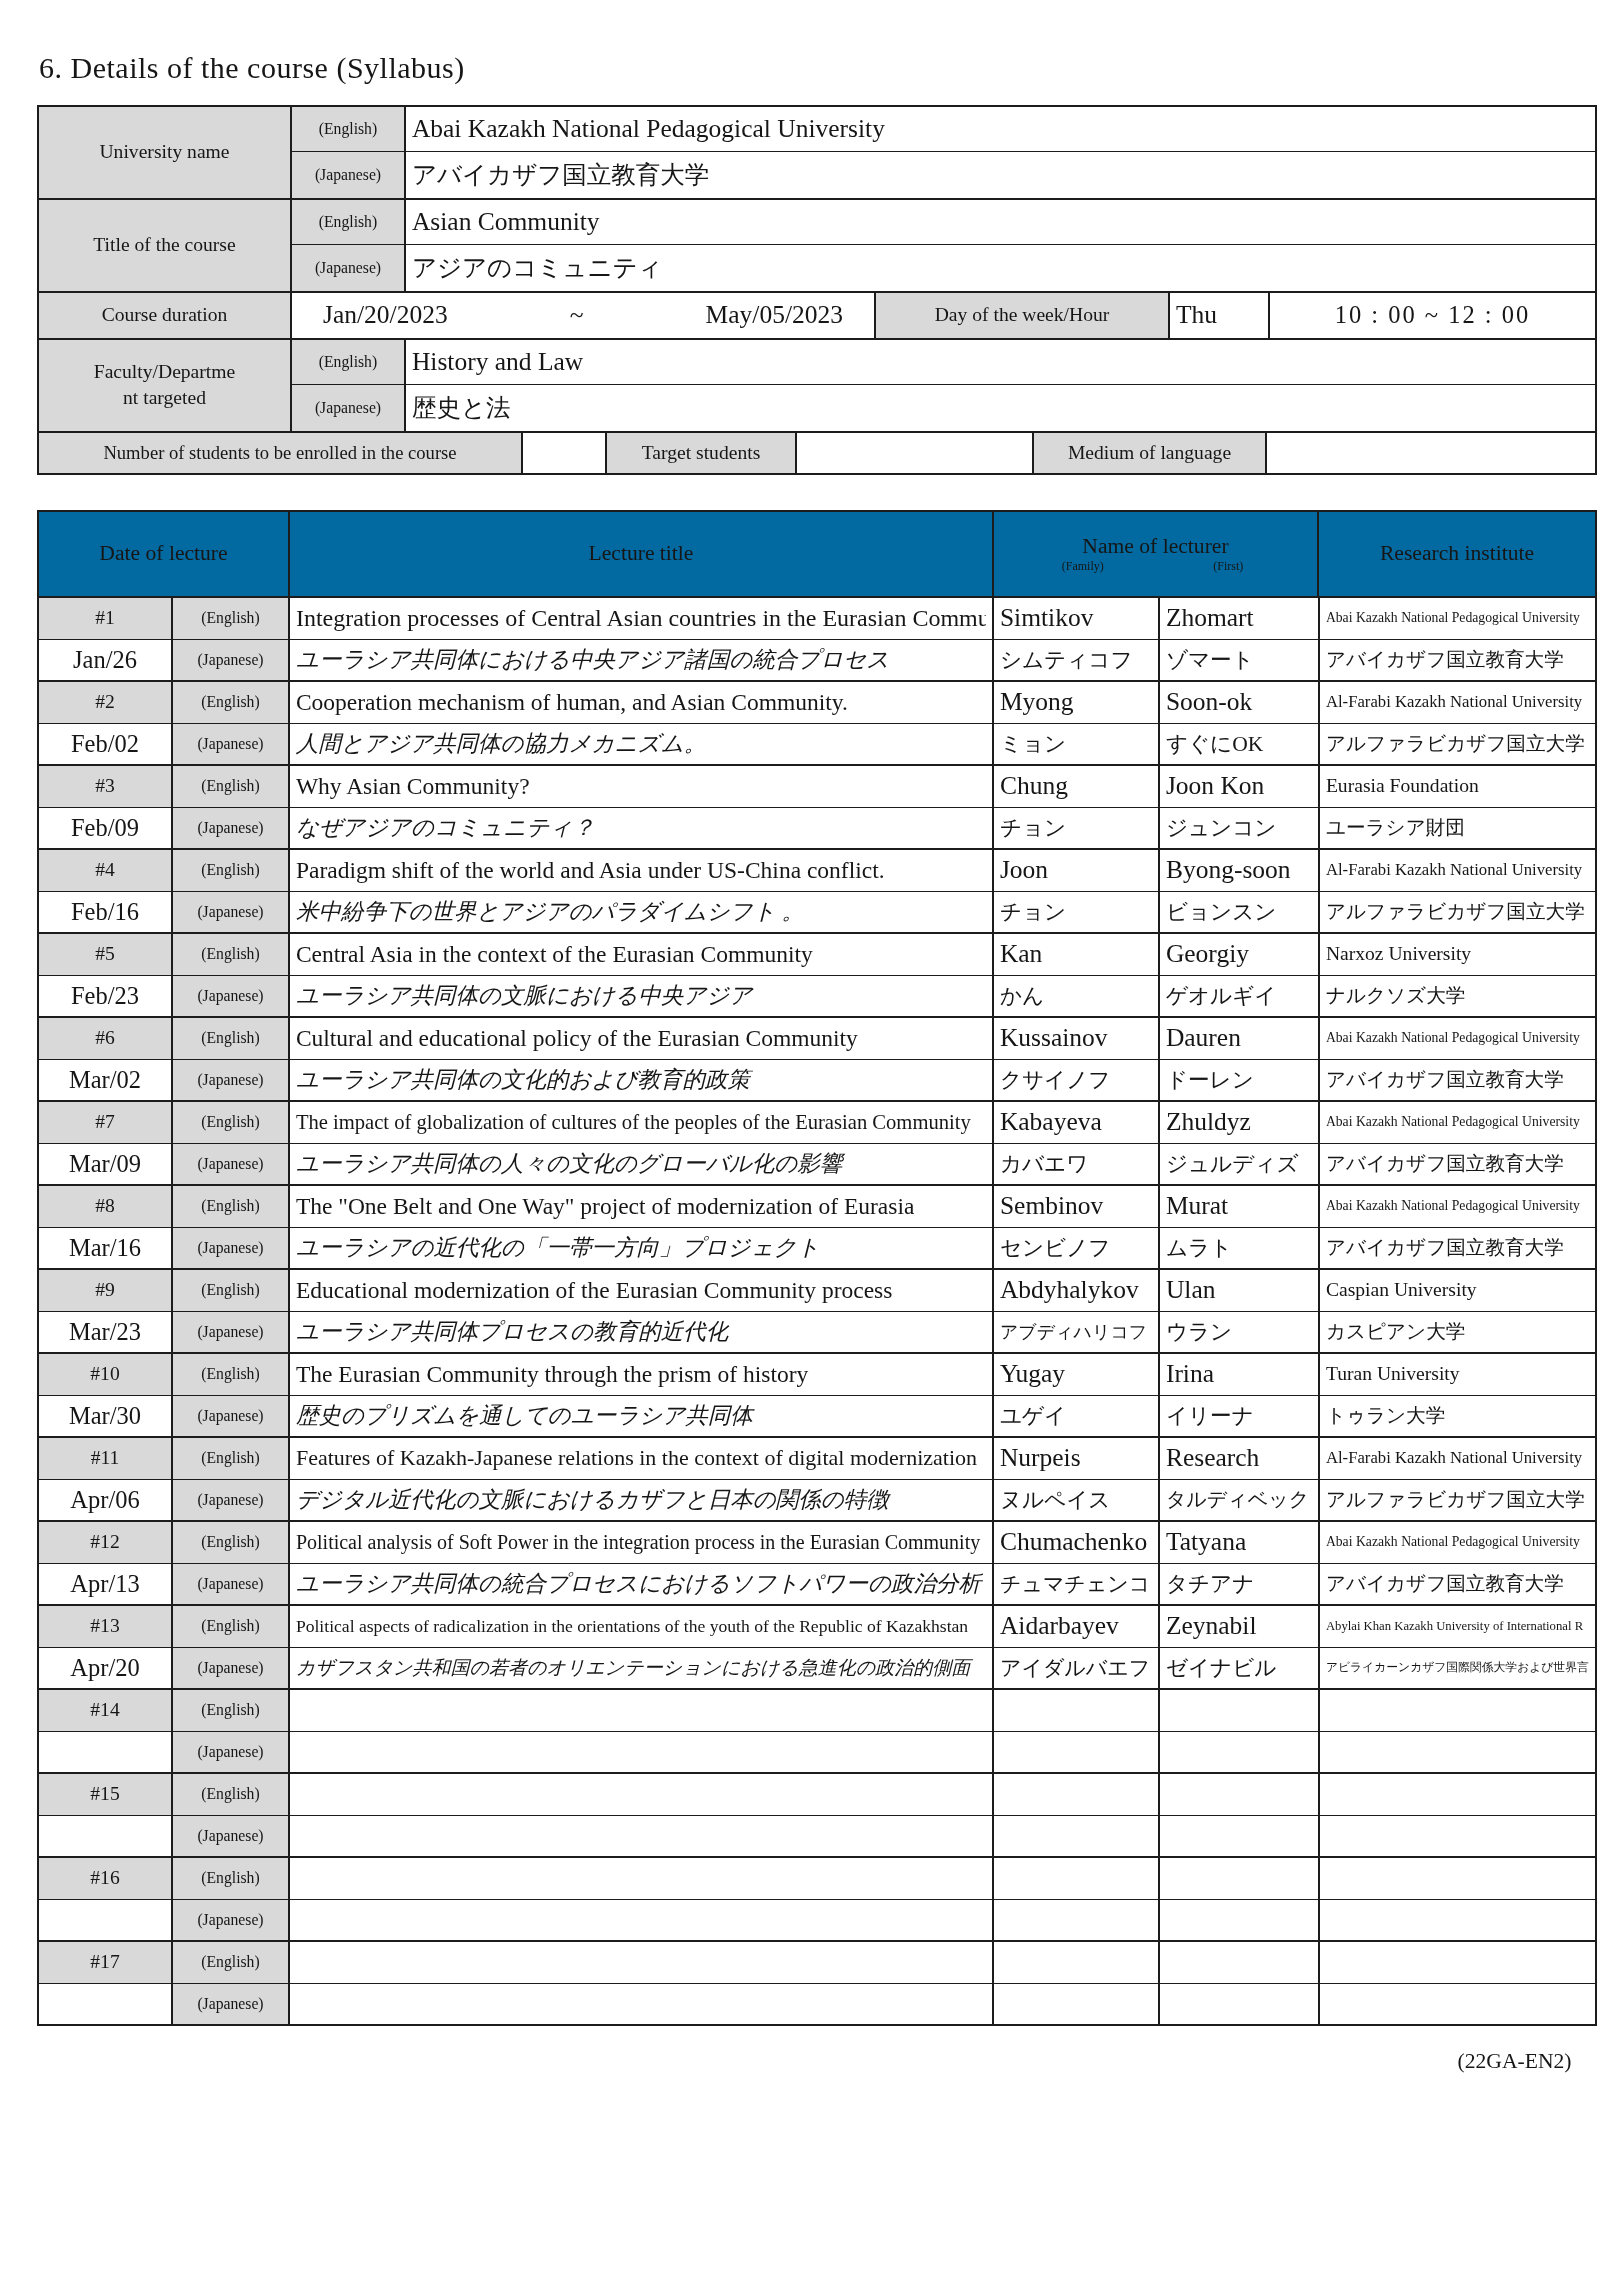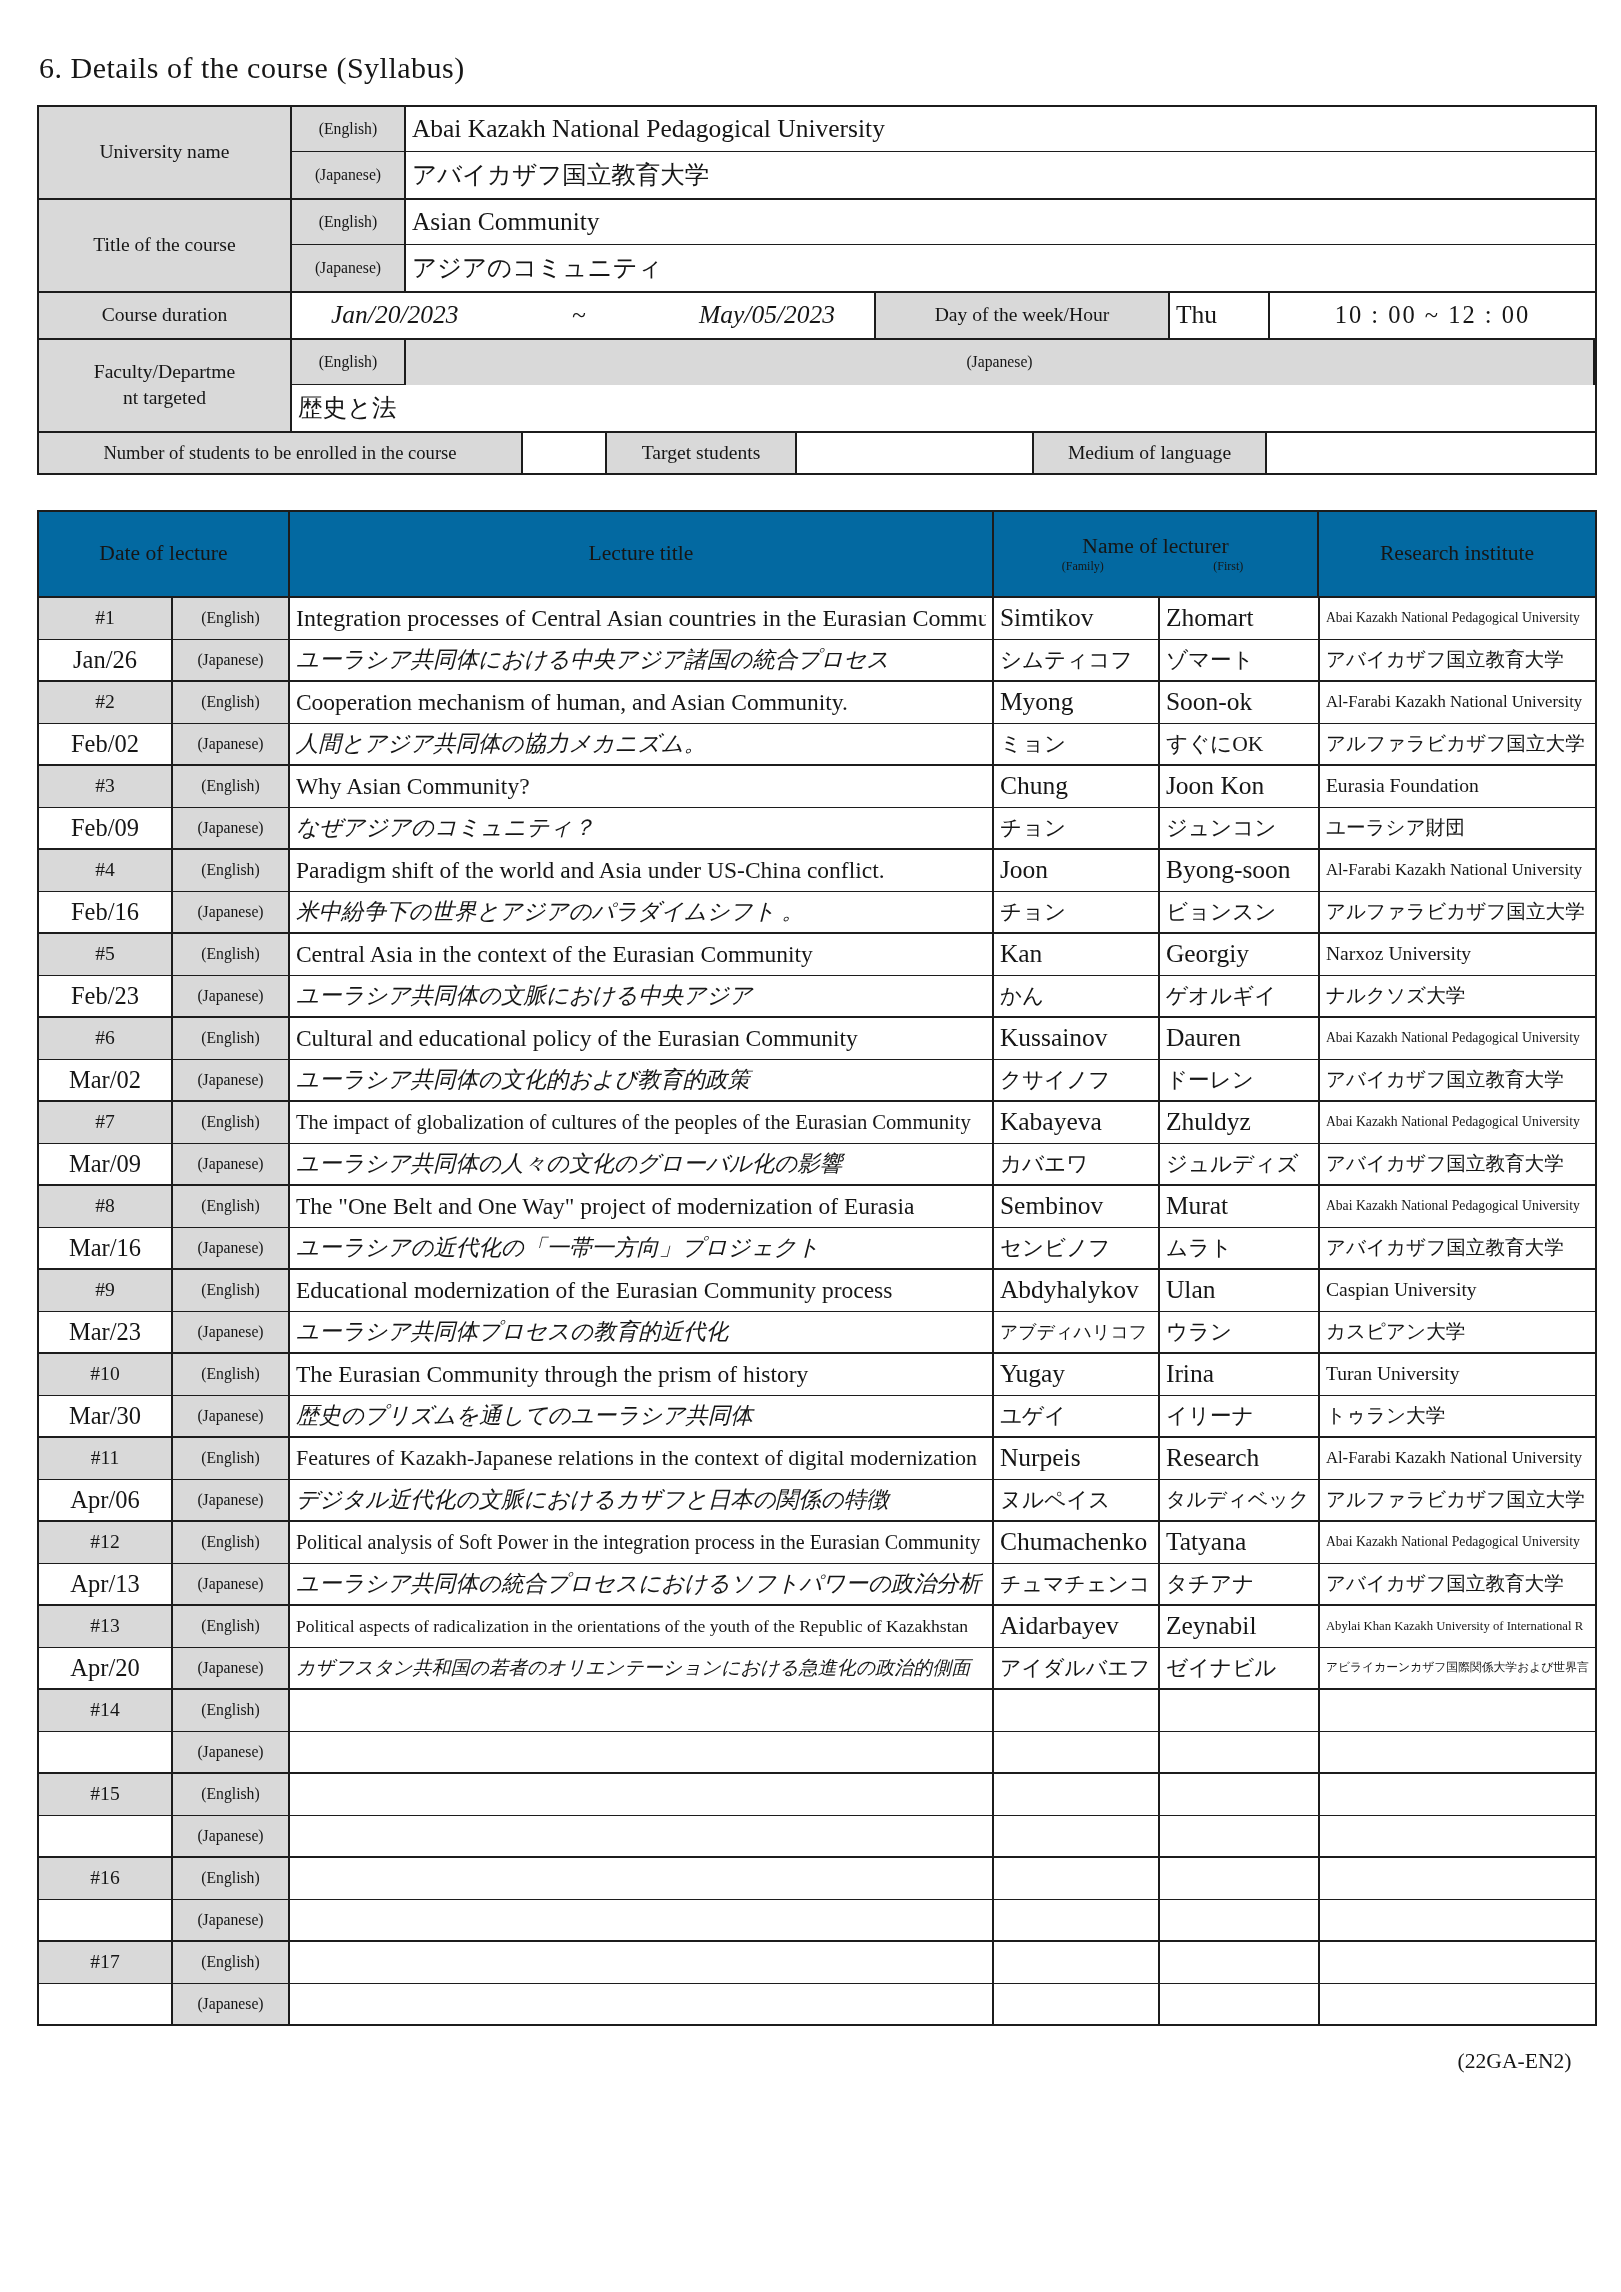--- a/index.html
+++ b/index.html
@@ -29,21 +29,21 @@
   .sec-pair{grid-template-columns:253px 114px 1fr;grid-template-rows:45px 46px;}
   .sec-pair .span2{grid-row:1/3;}
   .sec-pair .hdiv{border-bottom:1px solid #1c1c1c;}
   .sec-duration{grid-template-columns:253px 584px 294px 100px 1fr;grid-template-rows:45px;}
   .sec-students{grid-template-columns:484px 84px 190px 237px 233px 1fr;grid-template-rows:40px;}
   .lab{font-size:19.6px;}
   .lab-small{font-size:18.6px;}
   .lang-lab{font-size:15.7px;}
   .val-en{font-size:25.5px;}
   .val-ja{font-size:24.5px;}
-  .duration-cell{display:flex;justify-content:space-between;padding:0 39px;font-style:italic;}
+  .duration-cell{display:flex;justify-content:space-between;padding:0 31px;}
   .duration-cell span{white-space:nowrap;}
   .time-cell{font-size:24.5px;letter-spacing:2px;}
   .two-line{display:block;text-align:center;line-height:1.35;font-size:19.6px;width:100%;}
 
   
   .mtable{margin-top:35px;}
   .mt-header{
     display:grid;grid-template-columns:251px 704px 325px 1fr;
     height:84px;border-bottom:2.9px solid #1c1c1c;
   }
@@ -138,20 +138,23 @@
     <div class="sec sec-pair">
       <div class="cell gray center span2">
         <span class="two-line">
           <span style="display:block">Faculty/Departme</span>
           <span style="display:block">nt targeted</span>
         </span>
       </div>
       <div class="cell gray center hdiv">
           <span class="fit lang-lab" style="text-align:center">(English)</span>
         </div>
+      <div class="cell last hdiv">
+          <span class="fit val-en">History and Law</span>
+        </div>
       <div class="cell gray center">
           <span class="fit lang-lab" style="text-align:center">(Japanese)</span>
         </div>
       <div class="cell last">
           <span class="fit val-ja">歴史と法</span>
         </div>
     </div>
 
     <div class="sec sec-students lastsec">
       <div class="cell gray center">

